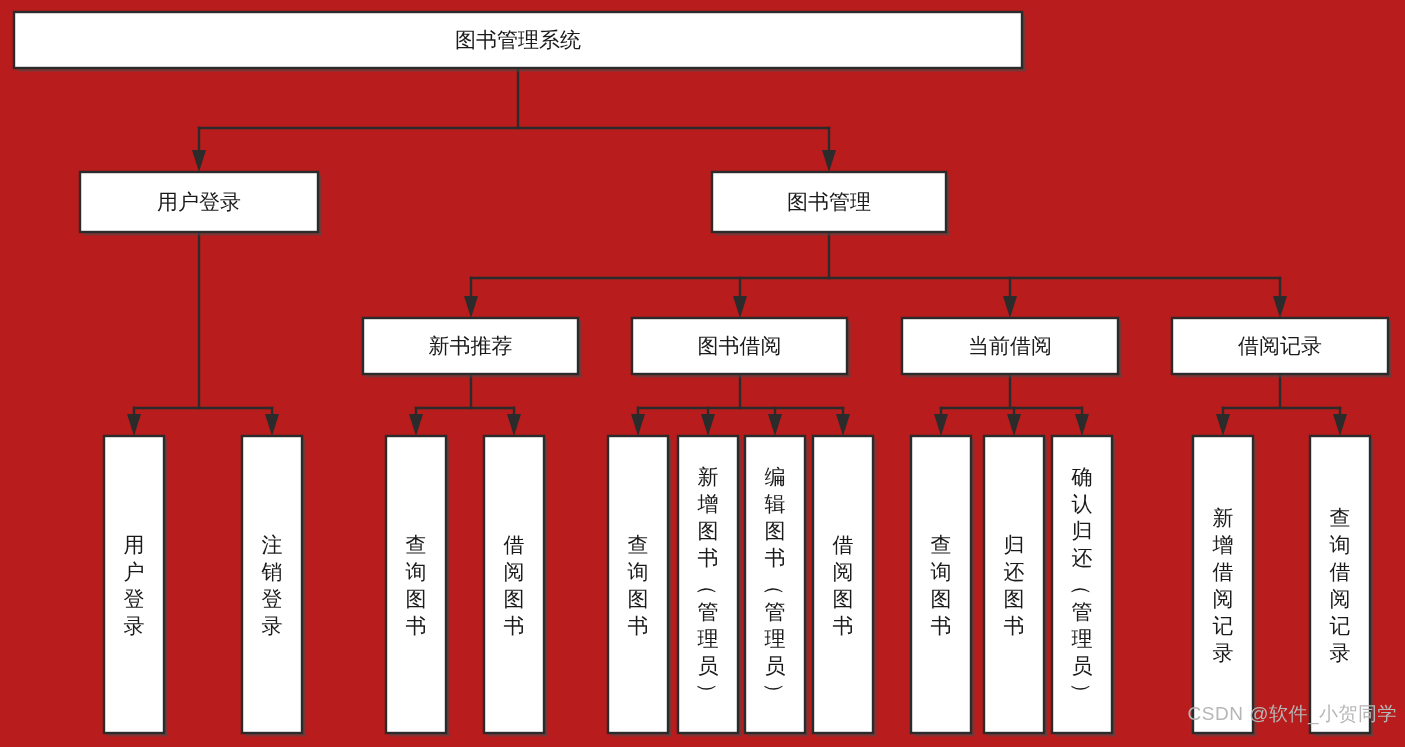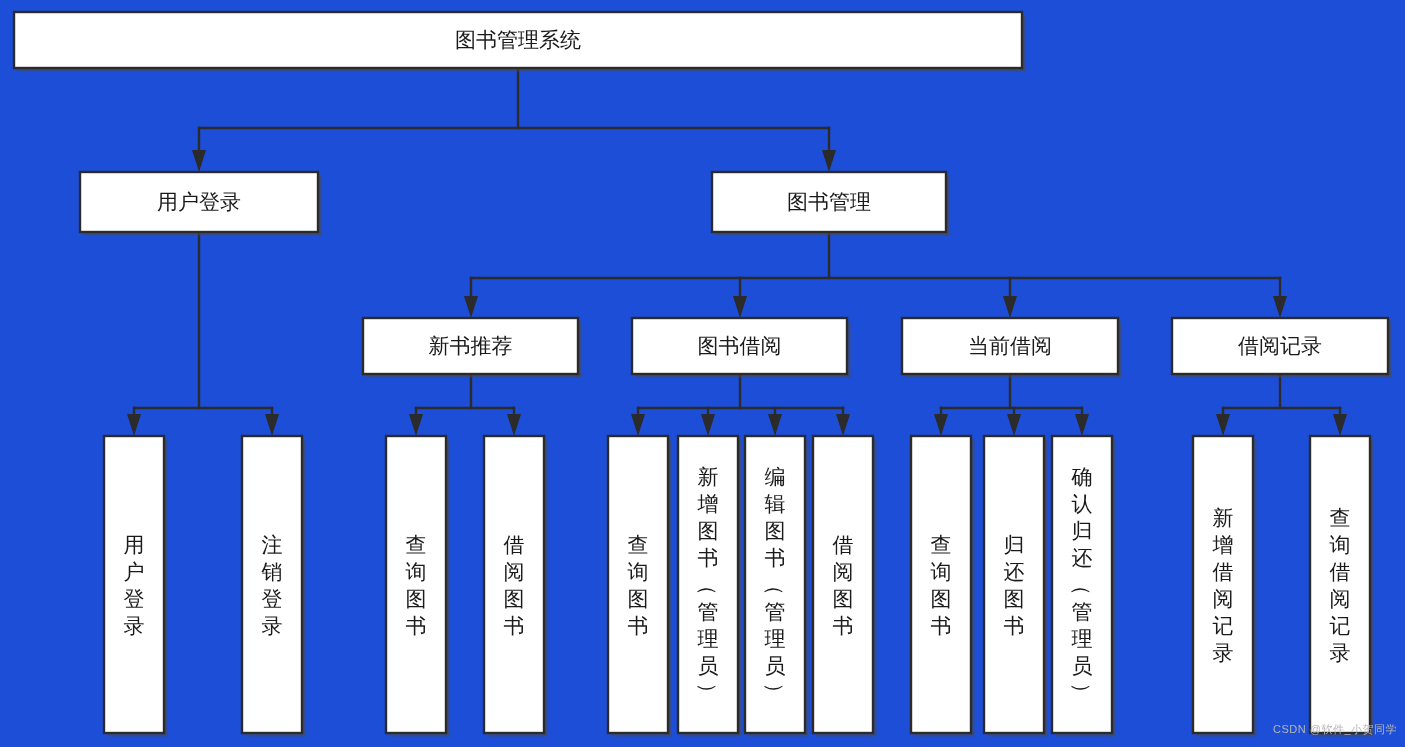--- a/index.html
+++ b/index.html
@@ -8,21 +8,21 @@
     padding: 0;
     background: #ffffff;
   }
   body {
     font-family: "Liberation Sans", "DejaVu Sans", sans-serif;
   }
   #diagram-root {
     position: relative;
     width: 1405px;
     height: 747px;
-    background: #1d4ed8;
+    background: #b91c1c;
     overflow: hidden;
   }
   svg.flow {
     position: absolute;
     left: 0;
     top: 0;
     width: 1405px;
     height: 747px;
   }
   .node-box {
@@ -52,23 +52,23 @@
   }
   .node-label-v {
     font-family: "Liberation Sans", "DejaVu Sans", sans-serif;
     font-size: 21px;
     fill: #1a1a1a;
     text-anchor: middle;
   }
   .watermark {
     position: absolute;
     right: 8px;
-    bottom: 10px;
+    bottom: 20px;
     font-family: "Liberation Sans", "DejaVu Sans", sans-serif;
-    font-size: 11px;
+    font-size: 19px;
     color: #b6b6b6;
     letter-spacing: 0.5px;
     white-space: nowrap;
     user-select: none;
   }
 </style>
 </head>
 <body>
 
 <div id="diagram-root">

